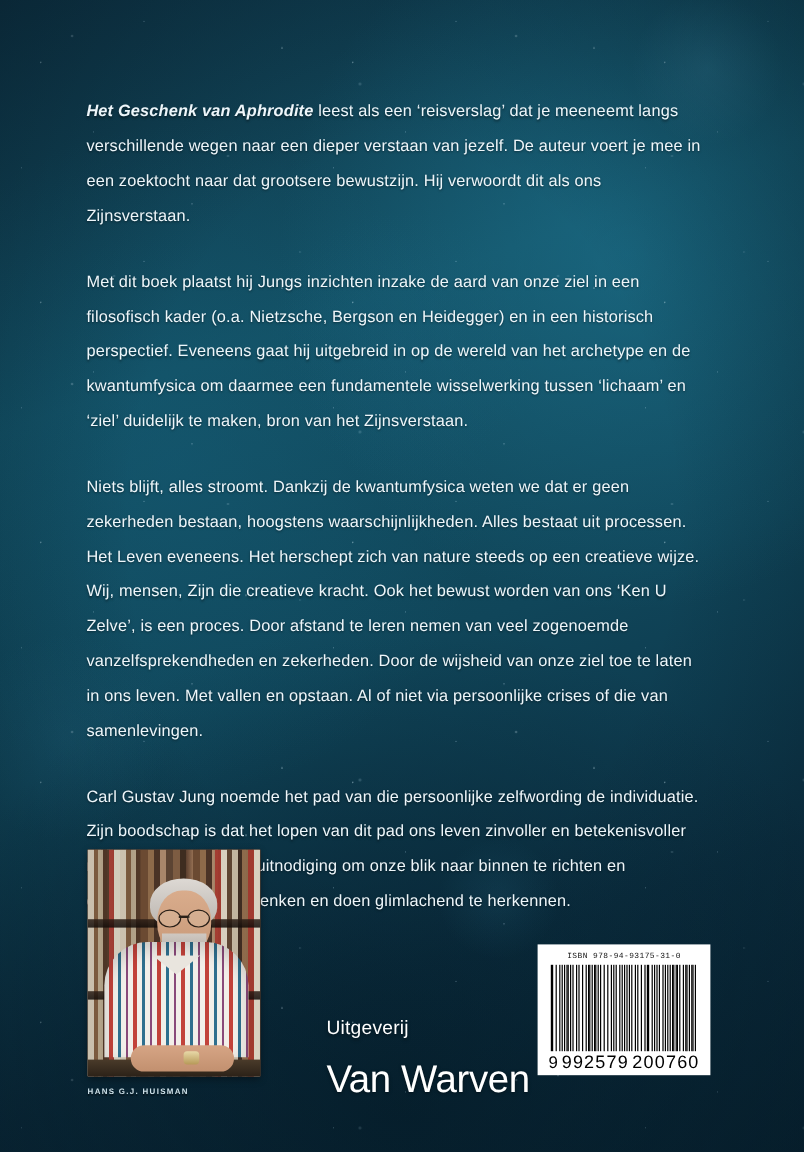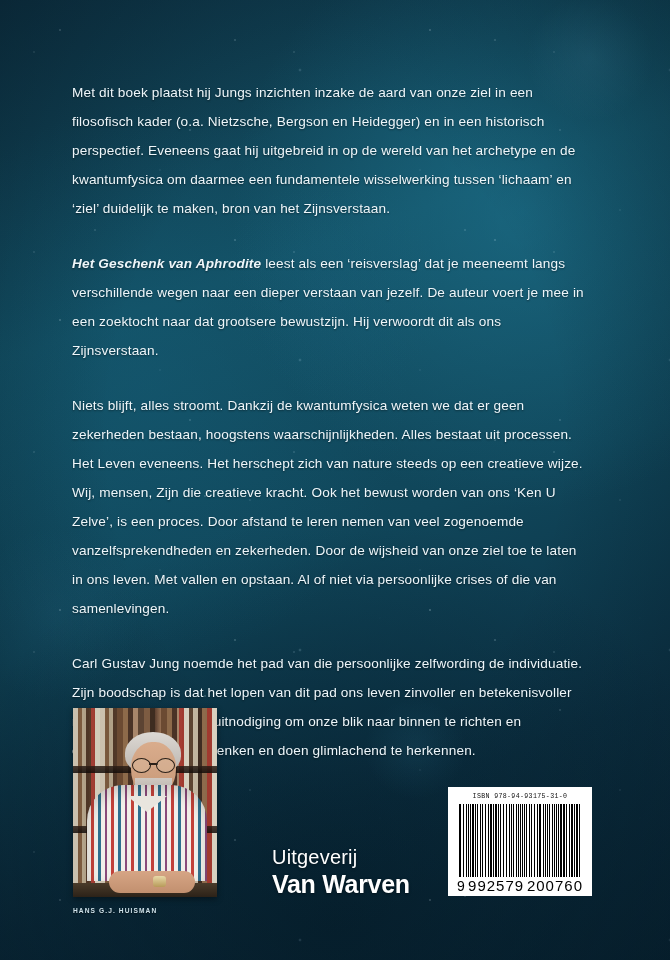--- a/index.html
+++ b/index.html
@@ -234,28 +234,28 @@
   
   .publisher {
     position: absolute;
     left: 272px;
     top: 850px;
     z-index: 6;
     color: #ffffff;
     text-shadow: 0 1px 3px rgba(0,0,0,0.45);
   }
   .pub-small {
-    font-size: 20px;
+    font-size: 16px;
     letter-spacing: 0.2px;
     line-height: 15px;
-    margin-bottom: 2px;
+    margin-bottom: 17px;
   }
   .pub-large {
-    font-size: 25px;
-    font-weight: bold;
+    font-size: 32px;
+    font-weight: normal;
     letter-spacing: -0.3px;
     line-height: 34px;
   }
 
   
   .barcode-box {
     position: absolute;
     left: 448px;
     top: 787px;
     width: 144px;
@@ -307,22 +307,22 @@
 <body>
 
 <div class="cover">
 
   <div class="nebula"></div>
   <div class="stars stars-a"></div>
   <div class="stars stars-b"></div>
   <div class="vignette"></div>
 
   <div class="copy">
+    <p class="para"><span class="title-italic">Het Geschenk van Aphrodite</span><span> leest als een ‘reisverslag’ dat je meeneemt langs verschillende wegen naar een dieper verstaan van jezelf. De auteur voert je mee in een zoektocht naar dat grootsere bewustzijn. Hij verwoordt dit als ons Zijnsverstaan.</span></p>
     <p class="para">Met dit boek plaatst hij Jungs inzichten inzake de aard van onze ziel in een filosofisch kader (o.a. Nietzsche, Bergson en Heidegger) en in een historisch perspectief. Eveneens gaat hij uitgebreid in op de wereld van het archetype en de kwantumfysica om daarmee een fundamentele wisselwerking tussen ‘lichaam’ en ‘ziel’ duidelijk te maken, bron van het Zijnsverstaan.</p>
-    <p class="para"><span class="title-italic">Het Geschenk van Aphrodite</span><span> leest als een ‘reisverslag’ dat je meeneemt langs verschillende wegen naar een dieper verstaan van jezelf. De auteur voert je mee in een zoektocht naar dat grootsere bewustzijn. Hij verwoordt dit als ons Zijnsverstaan.</span></p>
     <p class="para">Niets blijft, alles stroomt. Dankzij de kwantumfysica weten we dat er geen zekerheden bestaan, hoogstens waarschijnlijkheden. Alles bestaat uit processen. Het Leven eveneens. Het herschept zich van nature steeds op een creatieve wijze. Wij, mensen, Zijn die creatieve kracht. Ook het bewust worden van ons ‘Ken U Zelve’, is een proces. Door afstand te leren nemen van veel zogenoemde vanzelfsprekendheden en zekerheden. Door de wijsheid van onze ziel toe te laten in ons leven. Met vallen en opstaan. Al of niet via persoonlijke crises of die van samenlevingen.</p>
     <p class="para">Carl Gustav Jung noemde het pad van die persoonlijke zelfwording de individuatie. Zijn boodschap is dat het lopen van dit pad ons leven zinvoller en betekenisvoller maakt. Dit boek is een uitnodiging om onze blik naar binnen te richten en confrontaties met ons denken en doen glimlachend te herkennen.</p>
   </div>
 
   <div class="photo-block">
     <div class="photo">
       <div class="shelf"></div>
       <div class="shelf-left-books"></div>
       <div class="shelf-right-books"></div>
       <div class="shelf-band" style="top:58px"></div>

